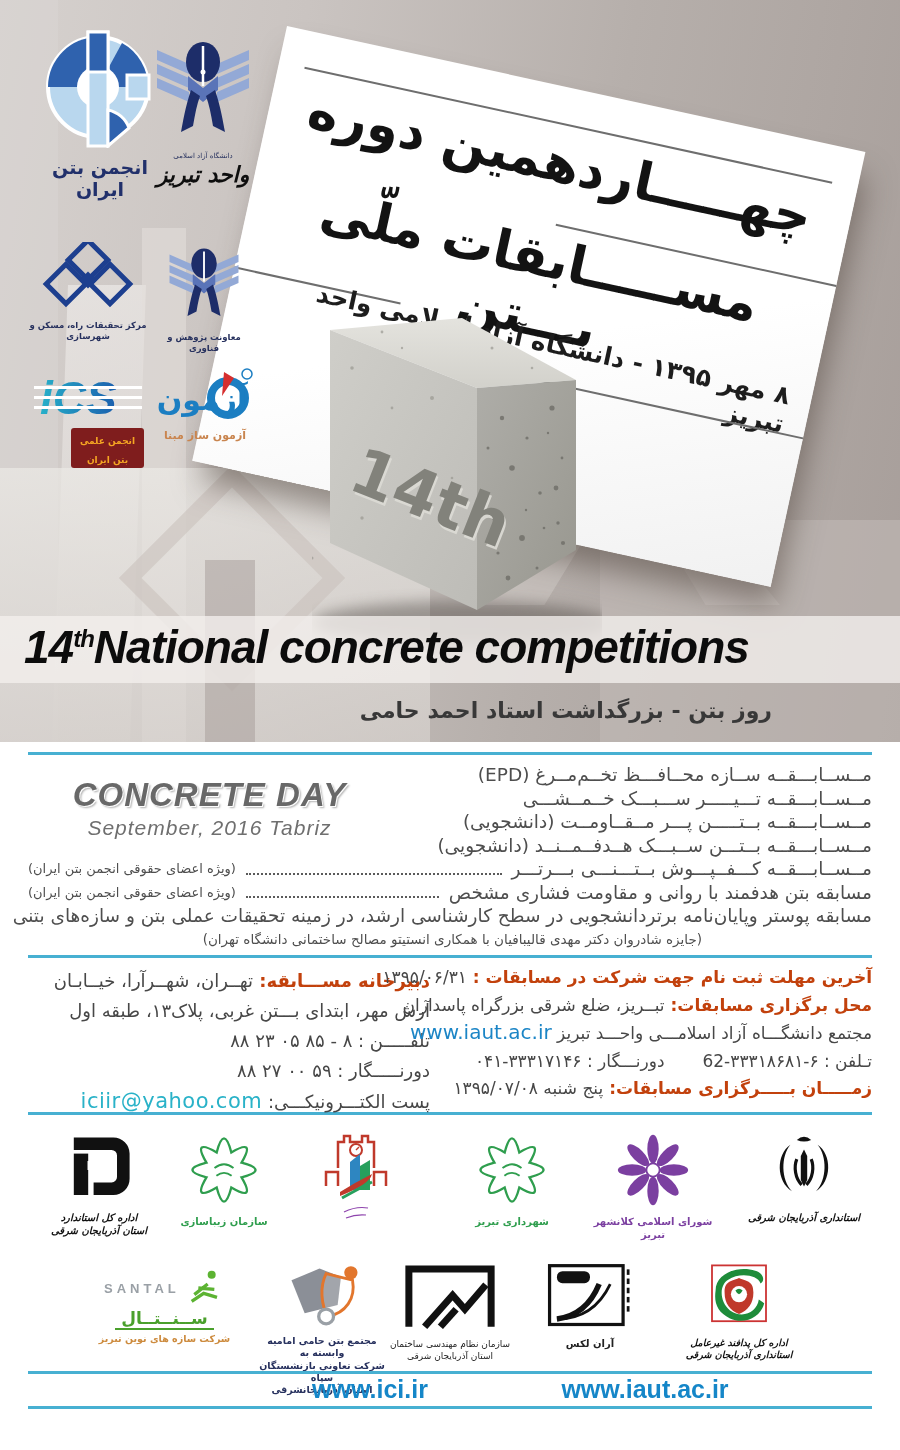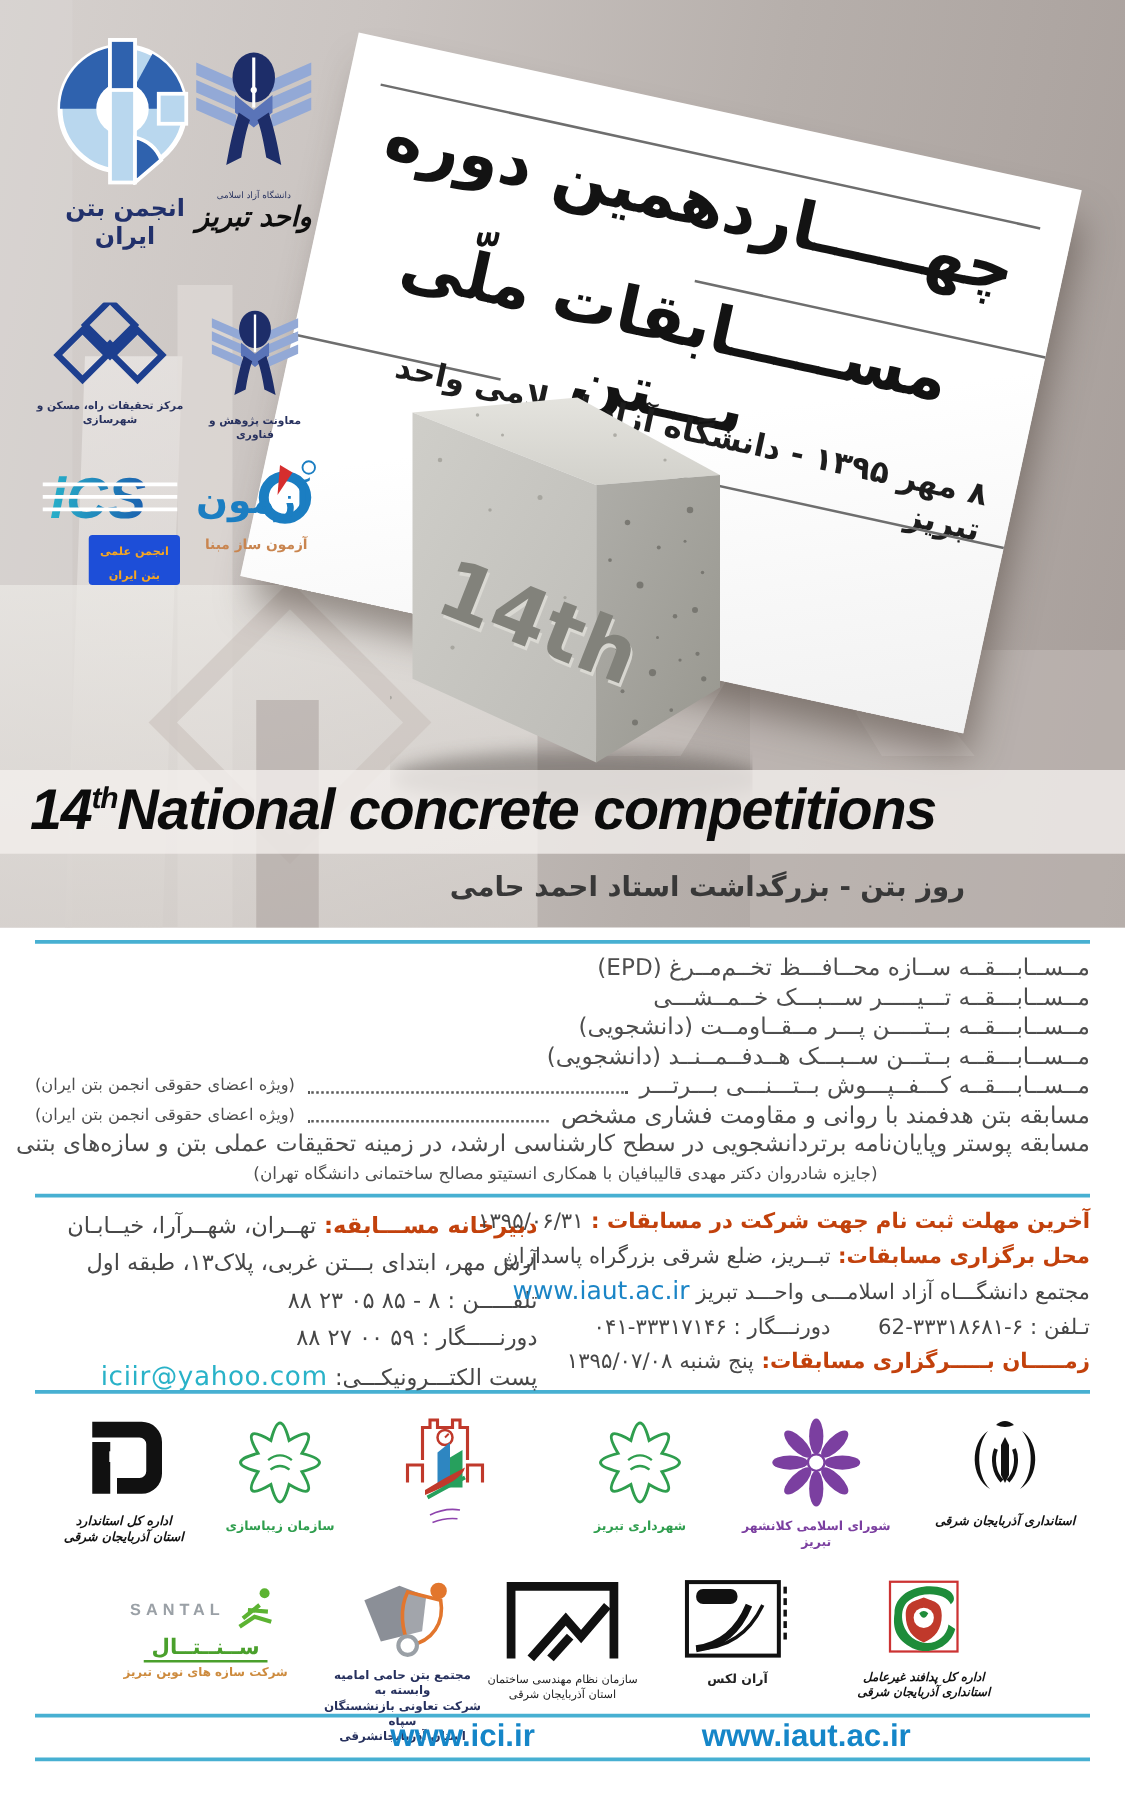--- a/index.html
+++ b/index.html
@@ -244,21 +244,21 @@
           <linearGradient id="icsg" x1="0" y1="0" x2="1" y2="0">
         <stop offset="0" stop-color="#27b0c9"></stop>
             <stop offset="1" stop-color="#1b5fae"></stop>
           </linearGradient>
         </defs>
       <text x="6" y="42" font-family="Liberation Sans,sans-serif" font-style="italic" font-weight="bold" font-size="46" fill="url(#icsg)">iCS</text>
       <rect x="0" y="14" width="108" height="3" fill="#fff"></rect>
       <rect x="0" y="24" width="108" height="3" fill="#fff"></rect>
       <rect x="0" y="34" width="108" height="3" fill="#fff"></rect>
     </svg>
-    <div style="background:#1d4ed8;border-radius:3px;padding:1px 2px;margin-left:39px;">
+    <div style="background:#7f1d1d;border-radius:3px;padding:1px 2px;margin-left:39px;">
       <span style="font-size:9px;color:#f5a623;font-weight:bold;">انجمن علمی بتن ایران</span>
     </div>
   </div>
 
   <div class="abs lg" style="left:150px;top:366px;width:110px;">
     <svg width="106" height="58" viewBox="0 0 106 58">
       <circle cx="76" cy="32" r="17" fill="#fff" stroke="#1b7ec2" stroke-width="8"></circle>
       <polygon points="72,6 82,12 70,30" fill="#d62e2e"></polygon>
       <circle cx="95" cy="8" r="5" fill="#fff" stroke="#1b7ec2" stroke-width="1.5"></circle>
       <text x="50" y="44" text-anchor="middle" font-size="30" font-weight="bold" fill="#1b7ec2" direction="rtl">آزمون</text>
@@ -267,20 +267,24 @@
   </div>
 
   <div class="abs band"></div>
   <div class="abs heading"><span>14</span><sup>th</sup><span class="rest">National concrete competitions</span></div>
   <div class="abs subtitle">روز بتن - بزرگداشت استاد احمد حامی</div>
 
   <div class="abs teal-rule" style="left:28px;top:752px;width:844px;"></div>
   <div class="abs teal-rule" style="left:28px;top:955px;width:844px;"></div>
   <div class="abs teal-rule" style="left:28px;top:1112px;width:844px;"></div>
 
+  <div class="abs cday">
+    <div class="t">CONCRETE DAY</div>
+    <div class="s">September, 2016 Tabriz</div>
+  </div>
 
   <div class="abs comps">
     <div class="comp-row">مــســابـــقــه ســازه محــافـــظ تخــم‌مــرغ (EPD)</div>
     <div class="comp-row">مــســابـــقــه تـــیـــــر ســـبـــک خــمــشـــی</div>
     <div class="comp-row">مــســابـــقــه بــتـــــن پـــر مــقــاومــت (دانشجویی)</div>
     <div class="comp-row">مــســابـــقــه بــتـــن ســبـــک هــدفــمــنــد (دانشجویی)</div>
     <div class="comp-row comp-flex">
       <span class="txt">مــســابـــقــه کـــفــپـــوش بــتـــنـــی بـــرتـــر</span>
       <span class="leader"></span>
       <span class="note">(ویژه اعضای حقوقی انجمن بتن ایران)</span>

